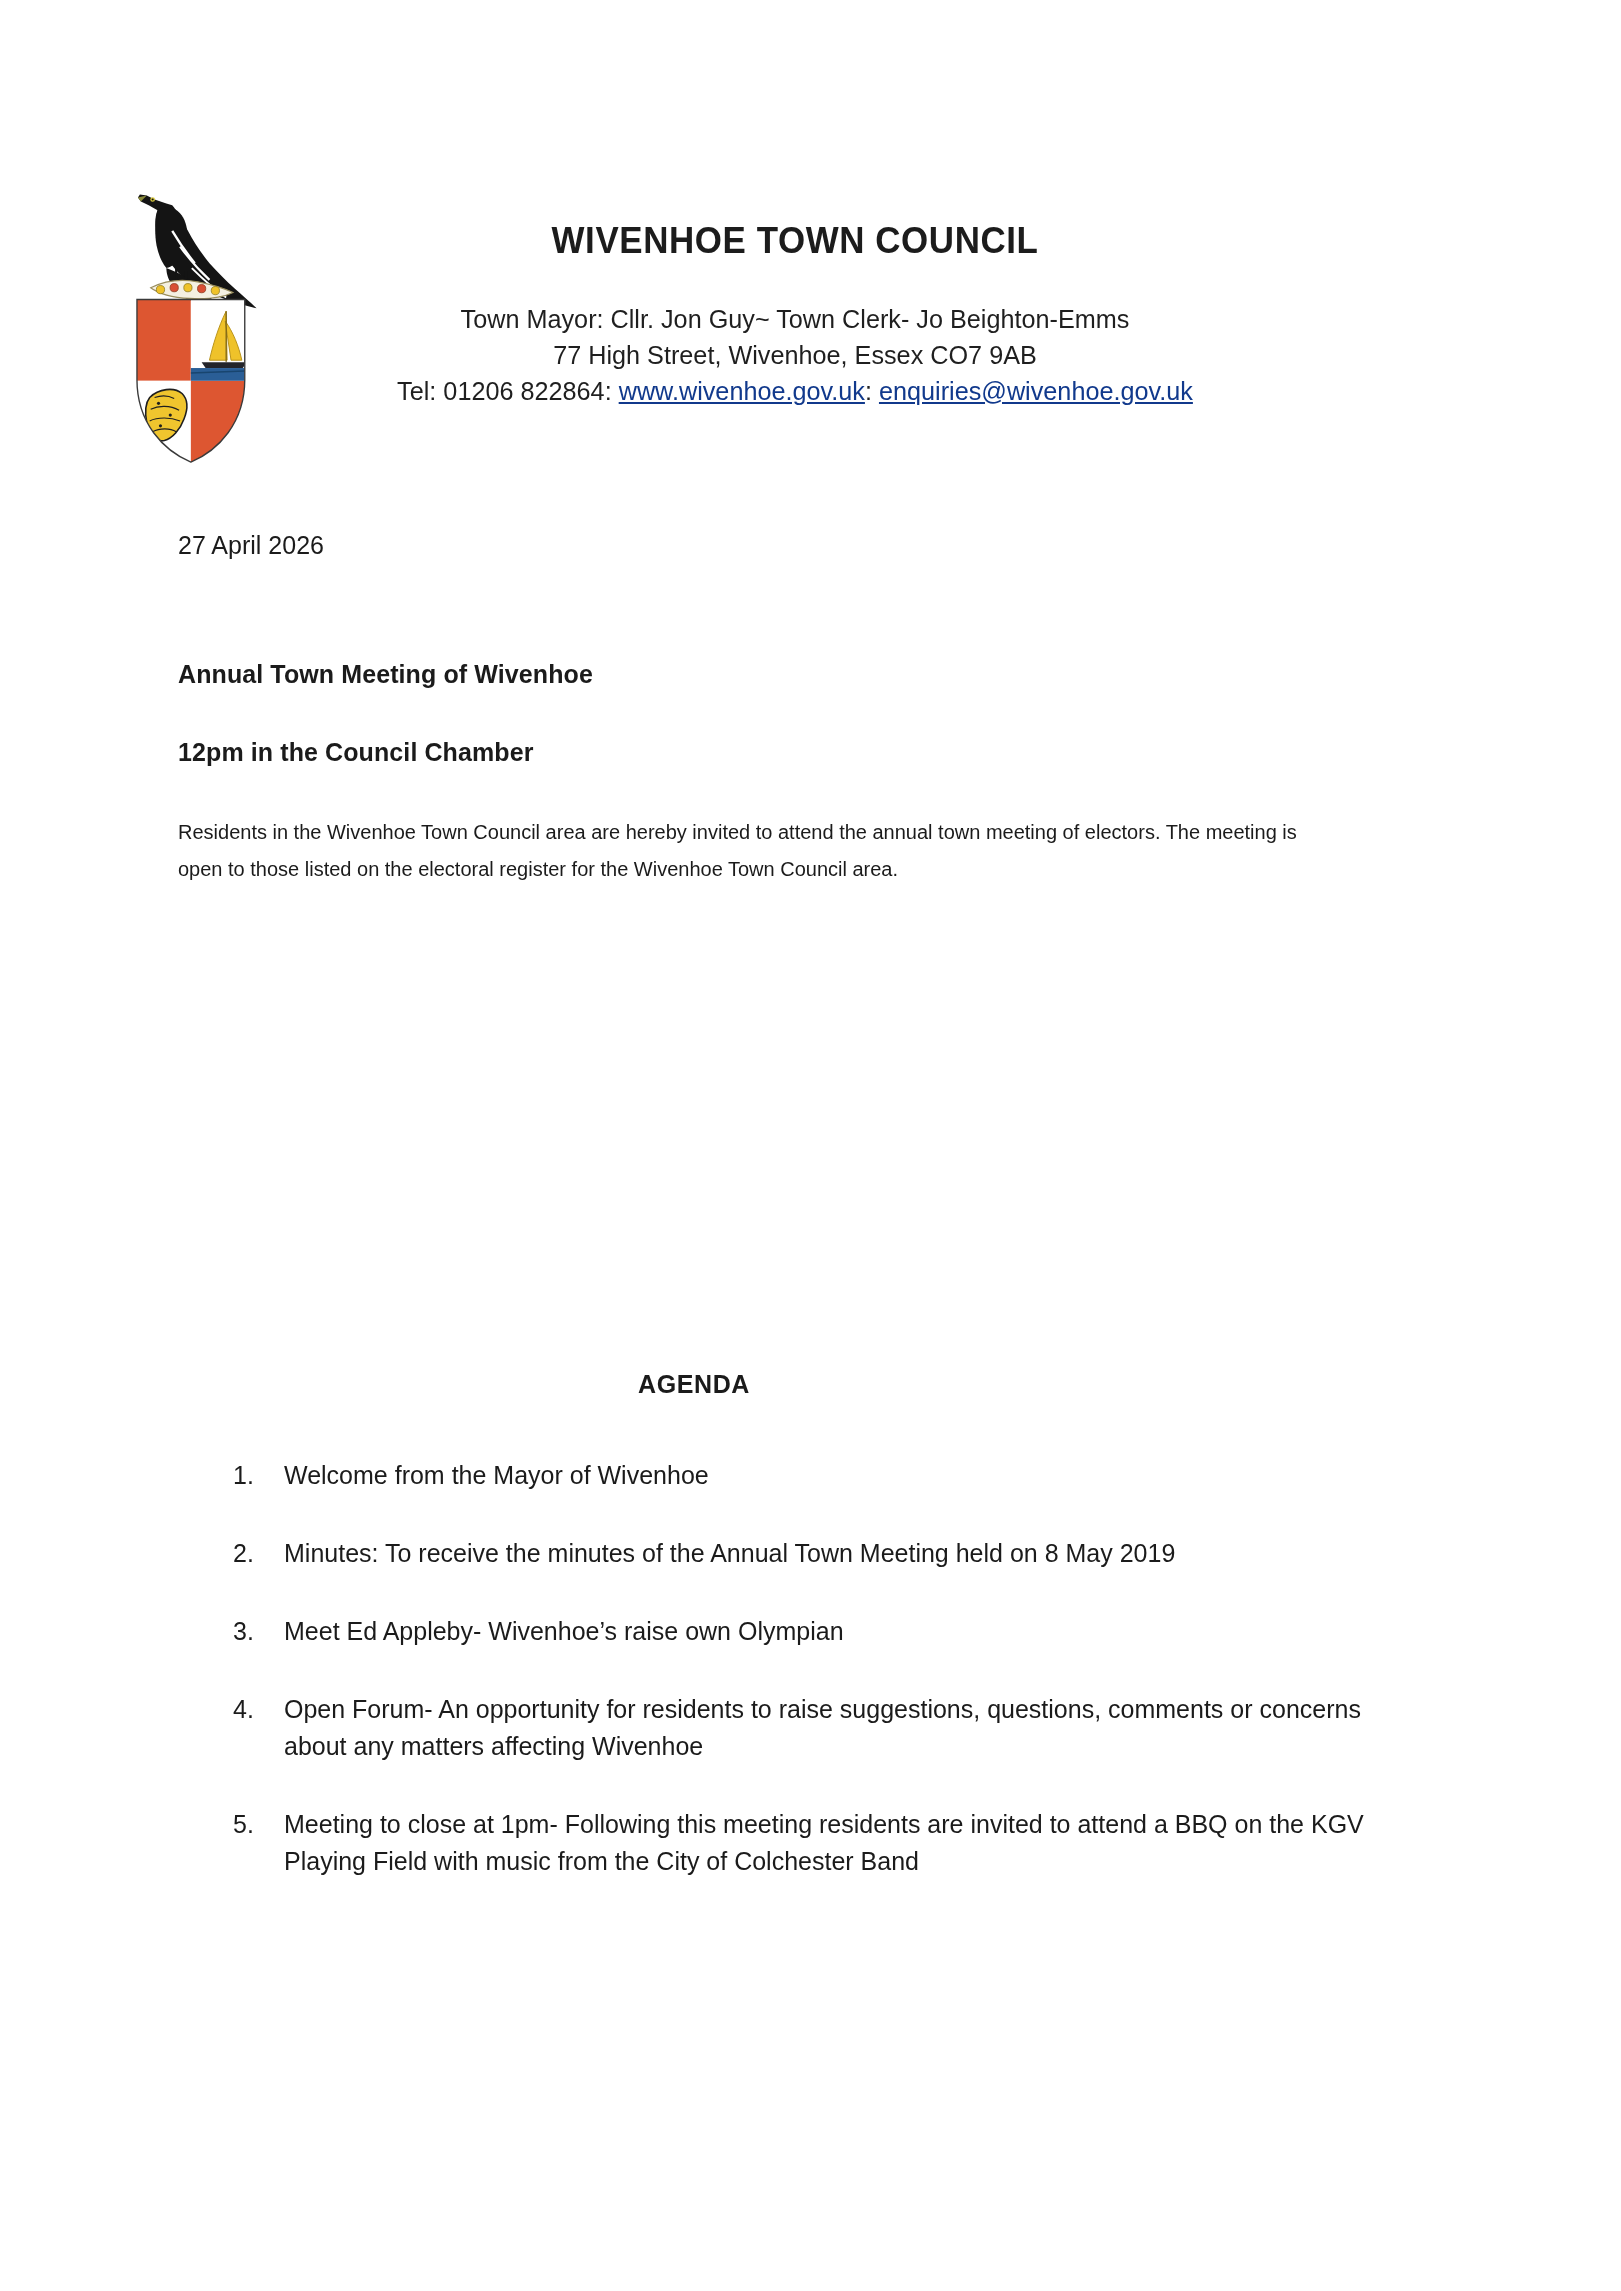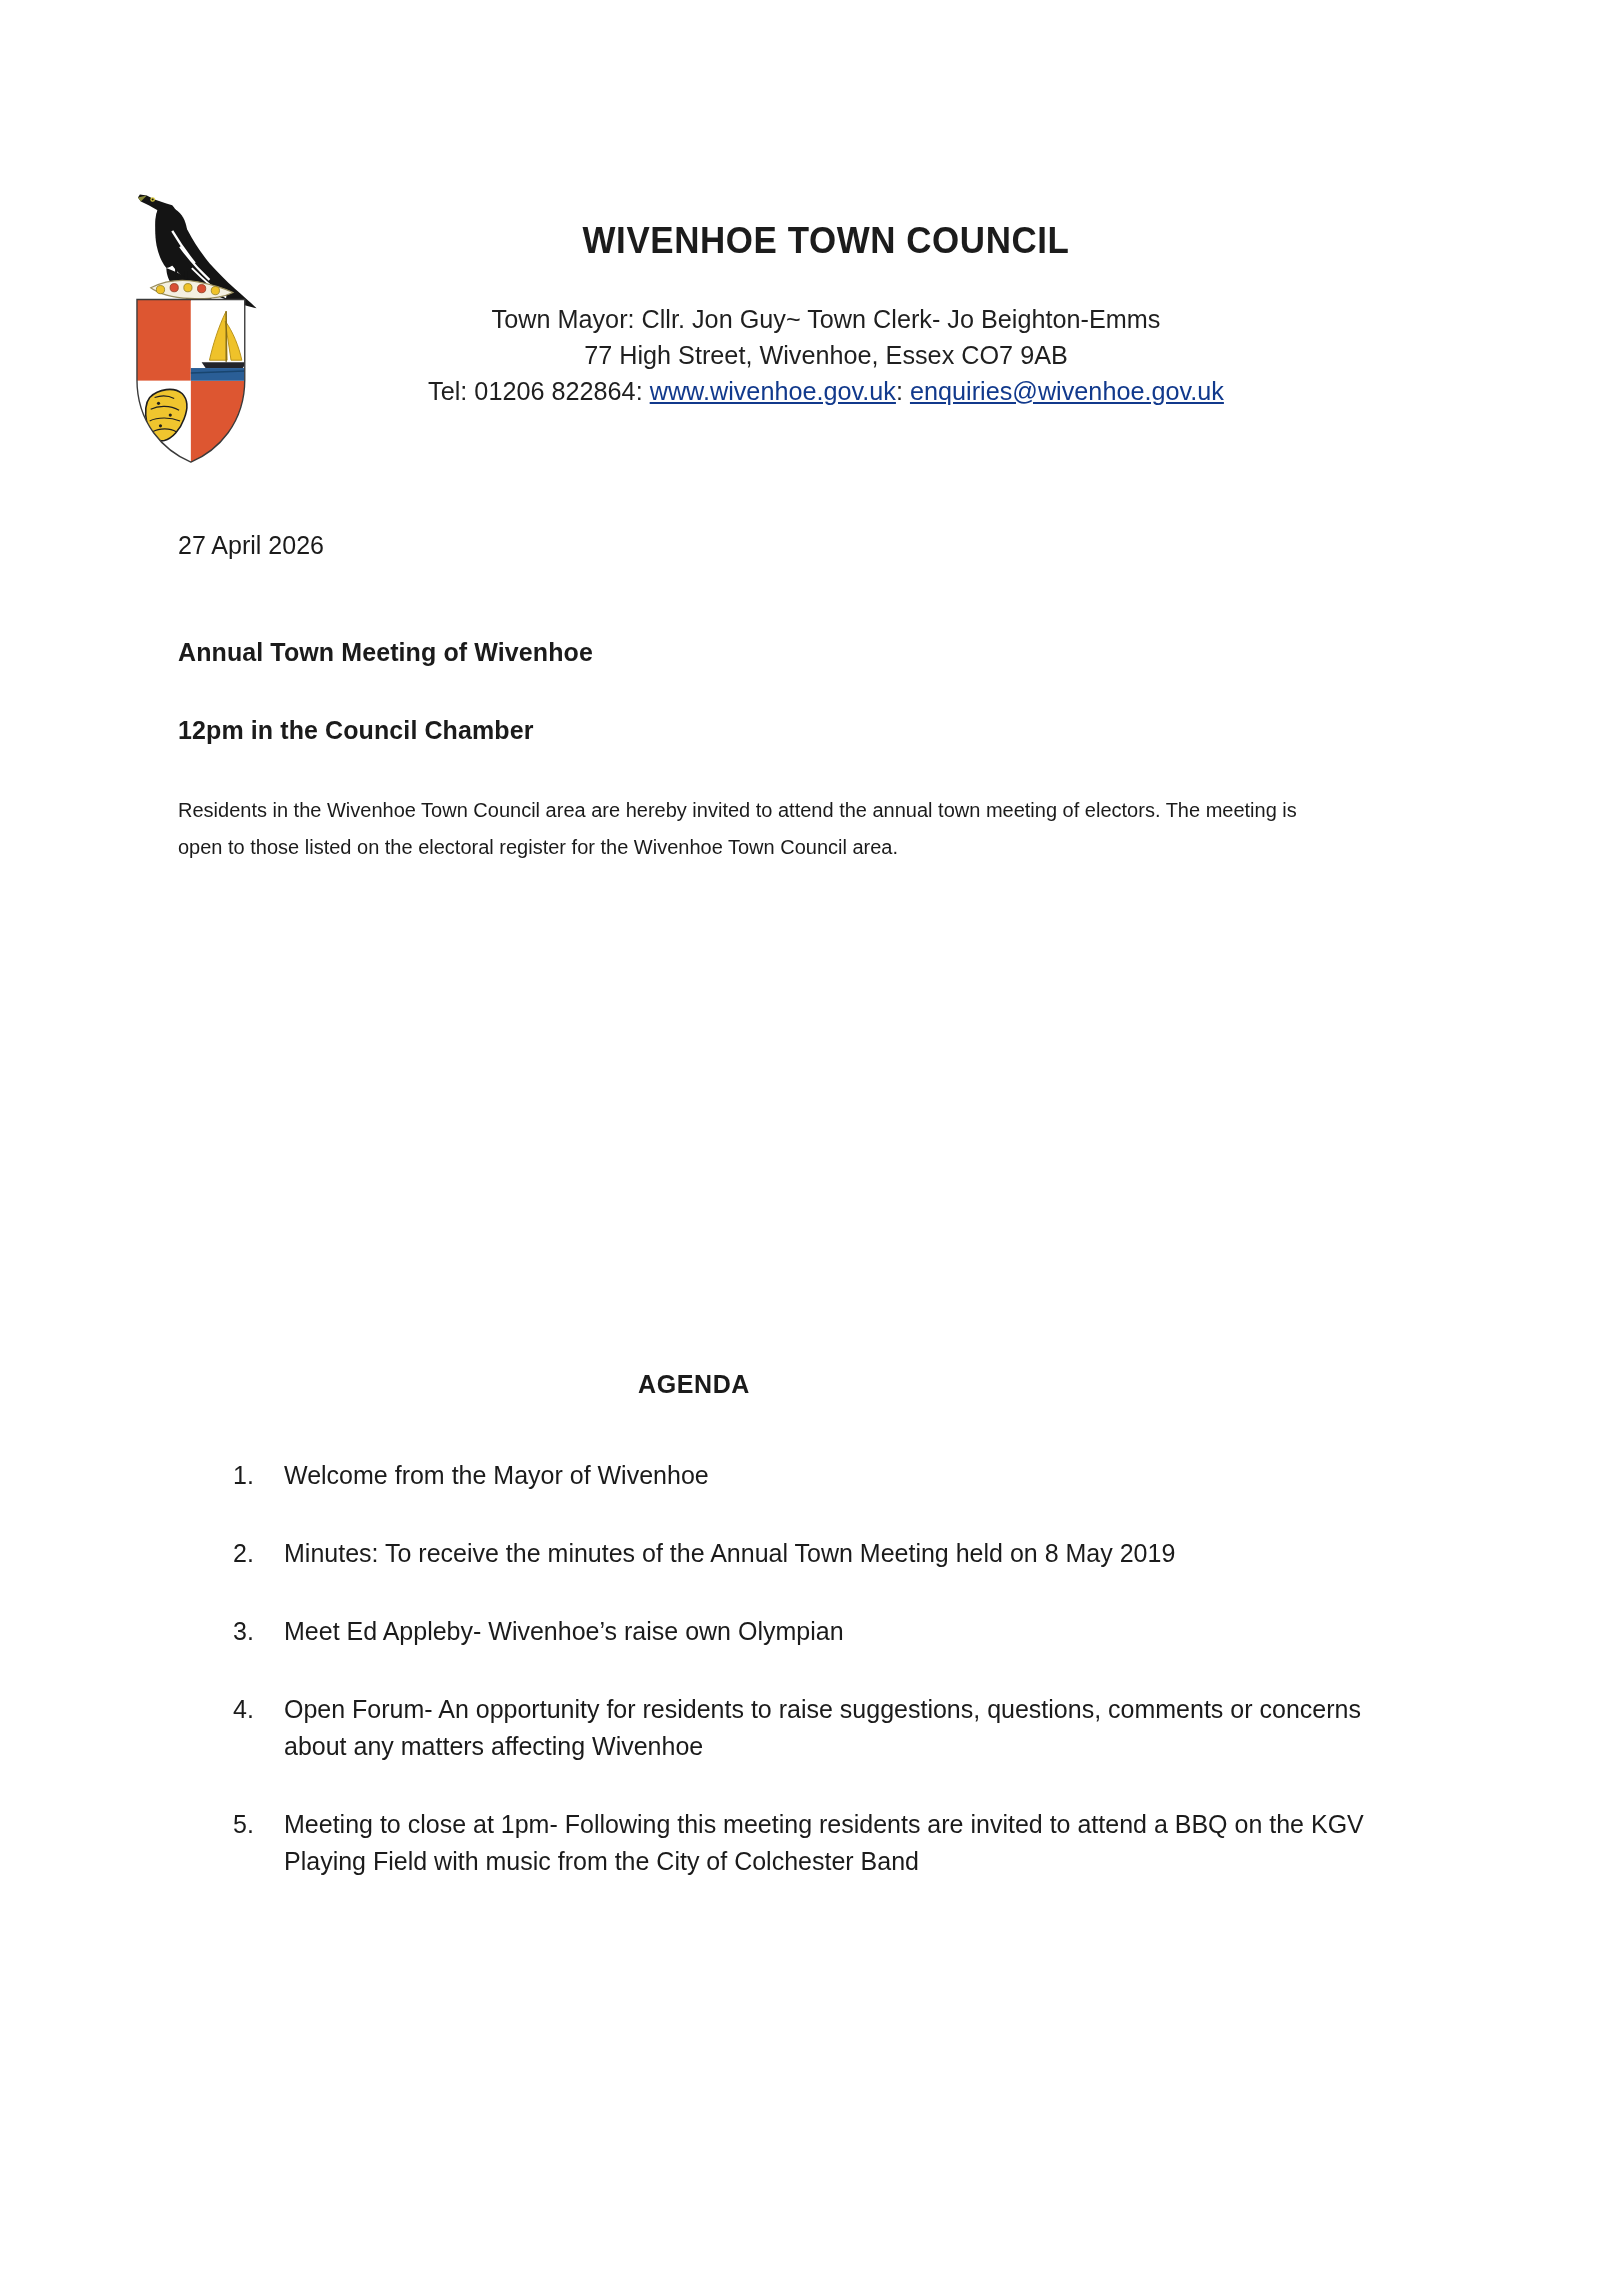--- a/index.html
+++ b/index.html
@@ -35,21 +35,21 @@
   .crest {
     position: absolute;
     left: 125px;
     top: 0px;
     width: 167px;
     height: 294px;
   }
 
   .header-text {
     position: absolute;
-    left: 336px;
+    left: 305px;
     top: 0px;
     width: 980px;
     text-align: center;
   }
 
   .org-title {
     font-size: 36px;
     font-weight: bold;
     letter-spacing: 0.6px;
     color: #1c1c1c;
@@ -78,21 +78,21 @@
   .body-block {
     position: absolute;
     left: 178px;
     top: 529px;
     width: 1201px;
   }
 
   .doc-date {
     font-size: 25px;
     line-height: 33px;
-    margin: 0 0 74px 0;
+    margin: 0 0 96px 0;
   }
 
   .head-line {
     font-size: 25px;
     font-weight: bold;
     line-height: 33px;
     margin: 0 0 45px 0;
     letter-spacing: 0.1px;
   }
 

